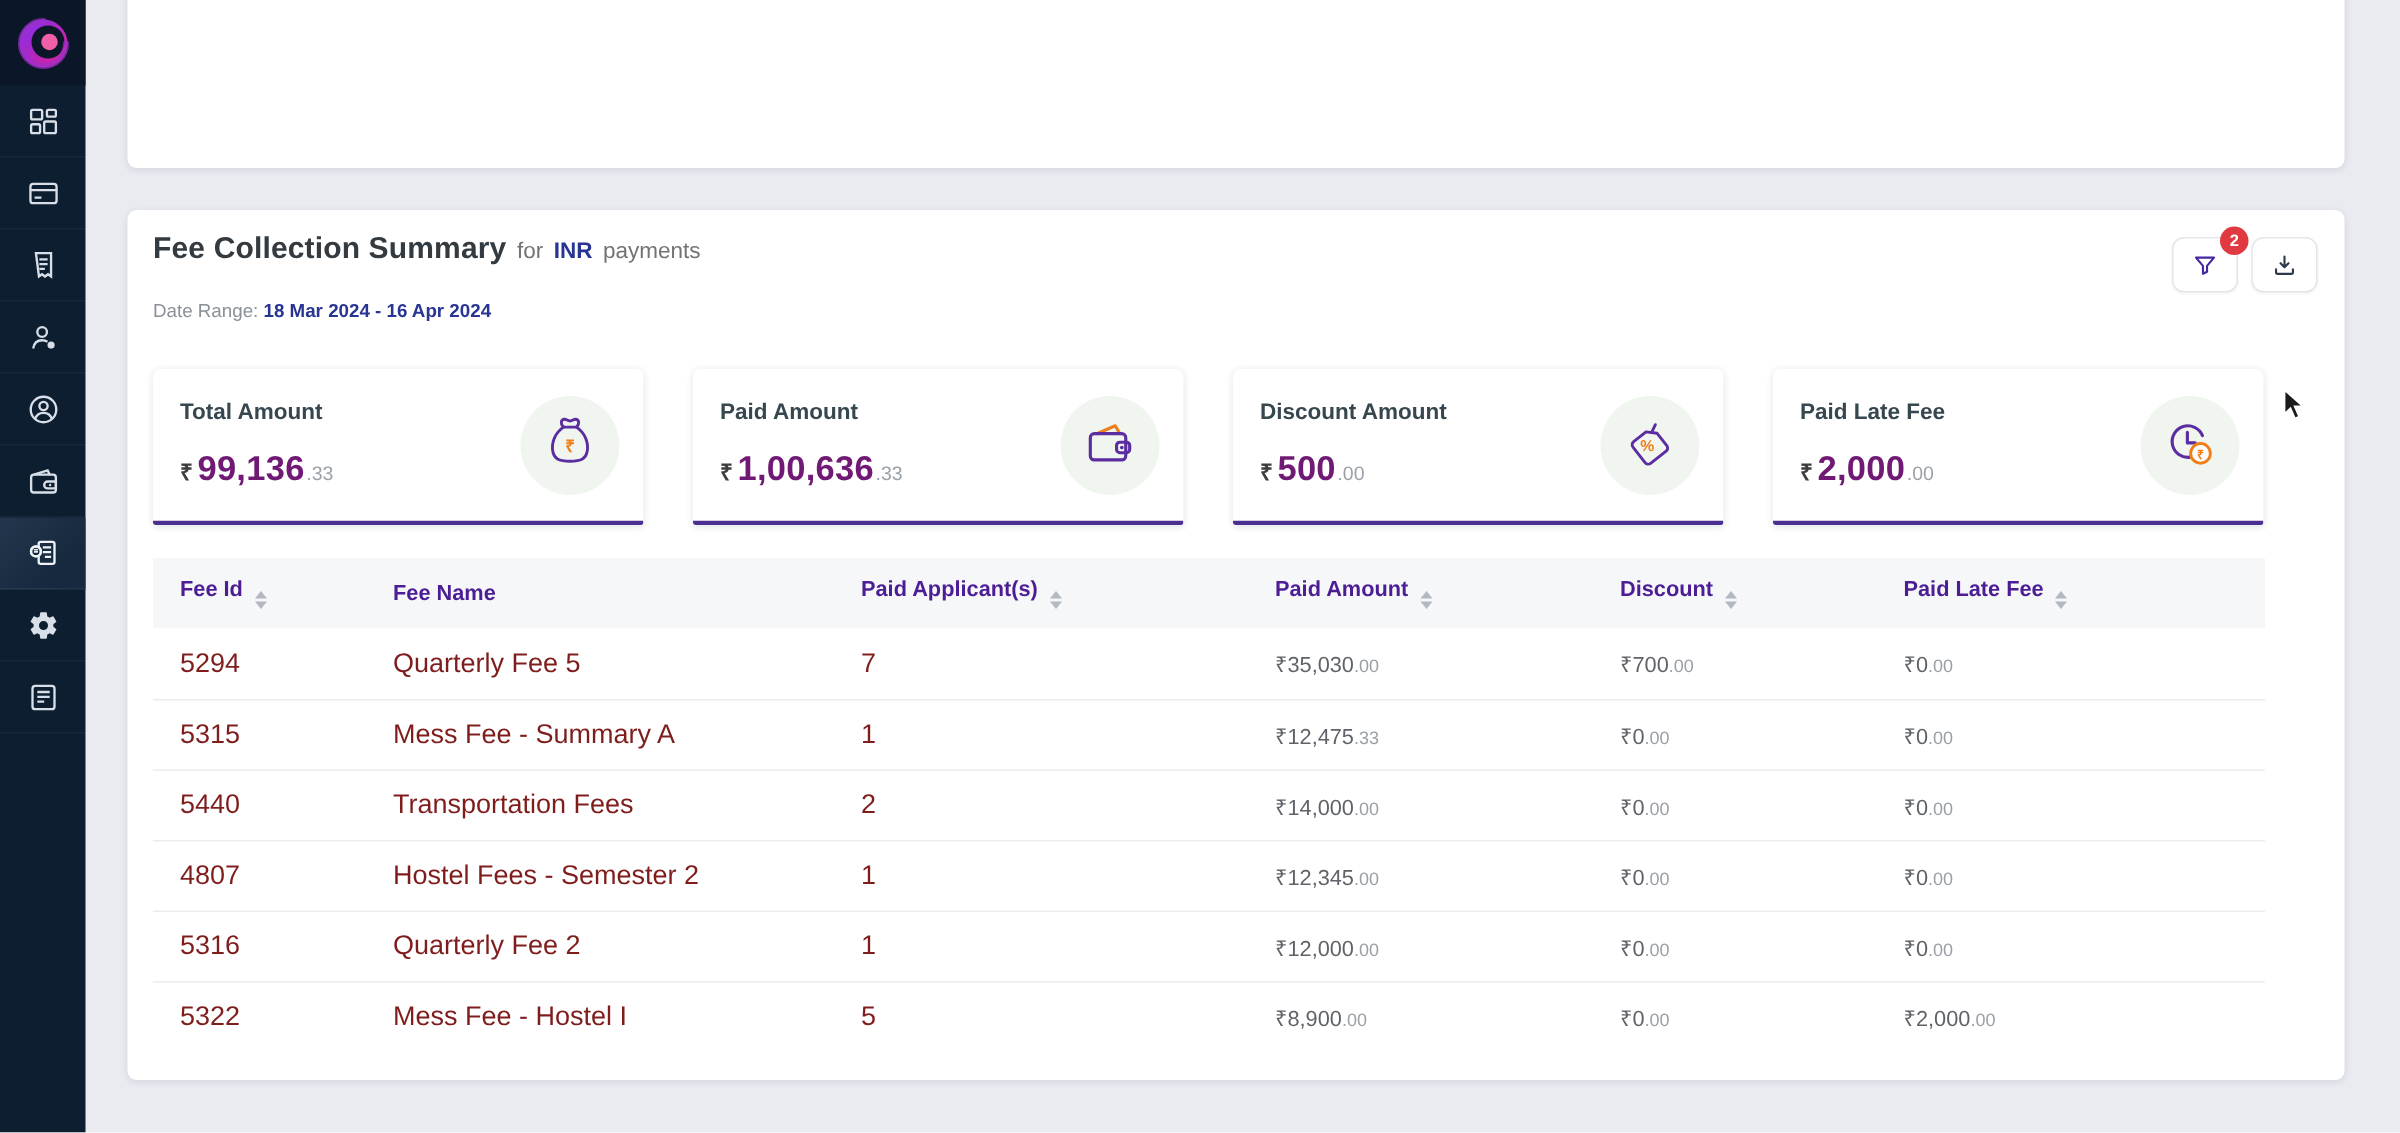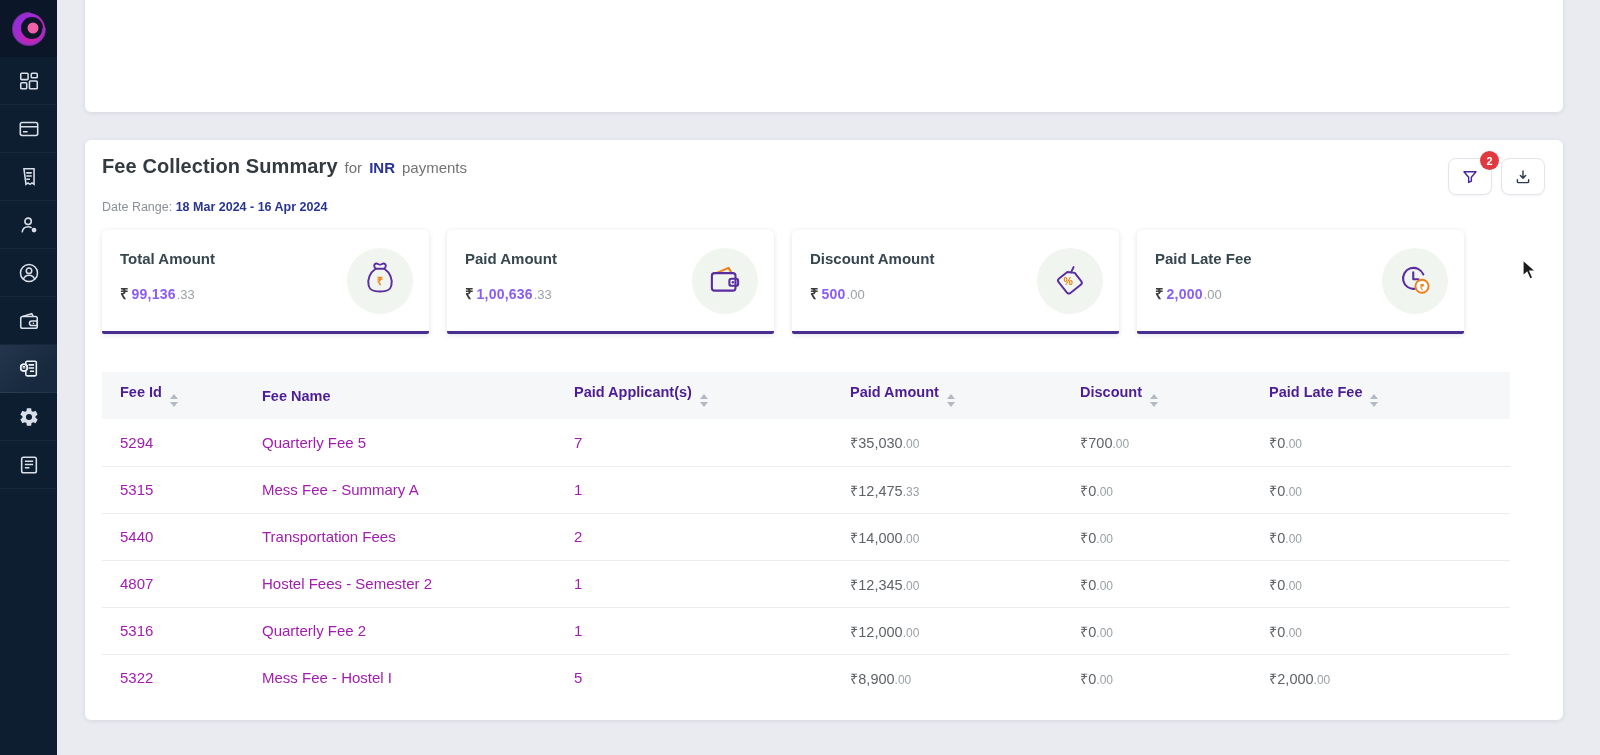--- a/index.html
+++ b/index.html
@@ -30,39 +30,39 @@
   .hdr-daterange b { color:#283593; font-weight:700; }
   .hdr-actions { position:absolute; right:18px; top:18px; display:flex; gap:9px; }
   .icon-btn { width:44px; height:37px; background:#fff; border:1px solid #e3e5ea; border-radius:8px;
               display:flex; align-items:center; justify-content:center; cursor:pointer; position:relative;
               box-shadow:0 1px 2px rgba(25,39,68,0.05); }
   .badge { position:absolute; top:-8px; right:-8px; width:19px; height:19px; border-radius:50%;
            background:#e0393f; color:#fff; font-size:11px; font-weight:700;
            display:flex; align-items:center; justify-content:center; }
 
   
-  .stats { position:absolute; left:17px; top:90px; display:flex; gap:18px; }
+  .stats { position:absolute; left:17px; top:106px; display:flex; gap:33px; }
   .stat-card { width:327px; height:104px; background:#fff; border-radius:5px 5px 2px 2px; position:relative;
                box-shadow:0 1px 5px rgba(25,39,68,0.13); border-bottom:3px solid #4b2f90; }
   .stat-label { position:absolute; left:18px; top:20px; font-size:15px; font-weight:600; color:#37474f; }
   .stat-value { position:absolute; left:18px; top:53px; display:flex; align-items:baseline; }
   .stat-sym { font-size:15px; color:#3d3d3d; font-weight:600; margin-right:3px; }
-  .stat-main { font-size:14px; color:#8b5cf6; font-weight:700; letter-spacing:.2px; }
+  .stat-main { font-size:23px; color:#701a75; font-weight:700; letter-spacing:.2px; }
   .stat-dec { font-size:13px; color:#9ba1a8; margin-left:1px; }
   .stat-icon { position:absolute; right:16px; top:50%; transform:translateY(-50%); width:66px; height:66px;
                border-radius:50%; background:#f0f6ef; display:flex; align-items:center; justify-content:center; }
 
   
   .table-wrap { position:absolute; left:17px; top:232px; width:1408px; }
   table { border-collapse:collapse; table-layout:fixed; width:100%; }
   col.c1{width:160px} col.c2{width:312px} col.c3{width:276px} col.c4{width:230px} col.c5{width:189px}
   thead th { background:#f6f7f9; height:47px; text-align:left; font-size:14.5px; font-weight:600;
              color:#4c1d95; cursor:pointer; }
   th.first, td.first { padding-left:18px; }
-  tbody td { height:47px; border-bottom:1px solid #ececf0; font-size:15px; color:#a21caf; background:#fff; }
+  tbody td { height:47px; border-bottom:1px solid #ececf0; font-size:18px; color:#7f1d1d; background:#fff; }
   tbody tr:last-child td { border-bottom:none; }
   .amt { color:#5f6368; font-size:14.5px; }
   .amt .dec { color:#9aa0a6; font-size:12px; }
   .sort { display:inline-flex; flex-direction:column; margin-left:8px; vertical-align:-2px; }
   .sort i { display:block; width:0; height:0; border-left:4.5px solid transparent; border-right:4.5px solid transparent; }
   .sort .up { border-bottom:5px solid #b3b9c2; margin-bottom:2.5px; }
   .sort .down { border-top:5px solid #b3b9c2; }
 
   
   .cursor { position:absolute; left:1521px; top:259px; z-index:20; pointer-events:none; }

